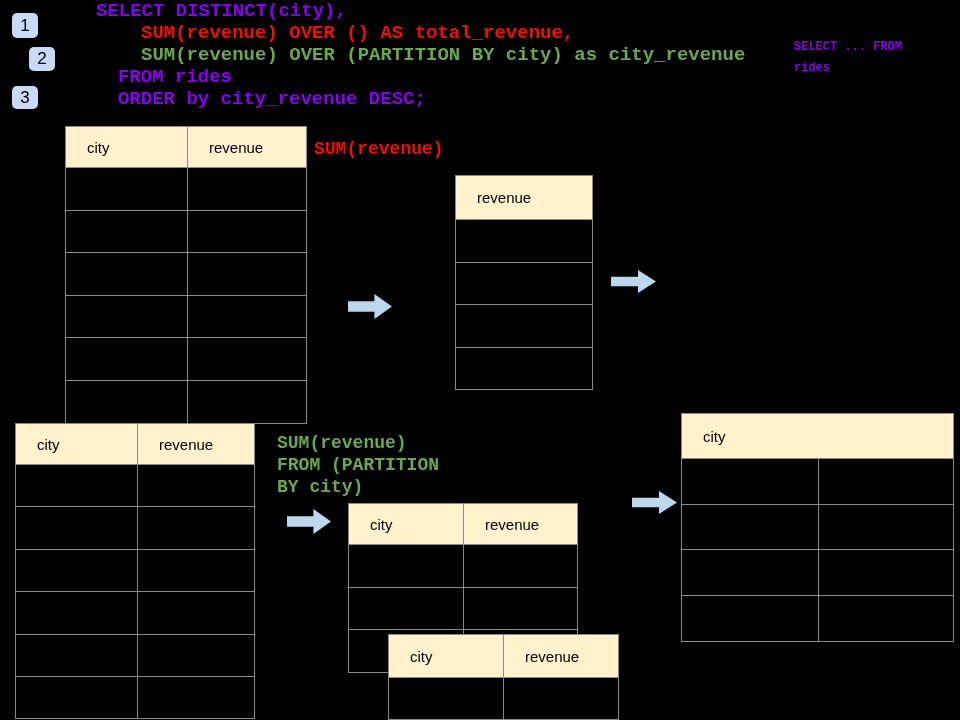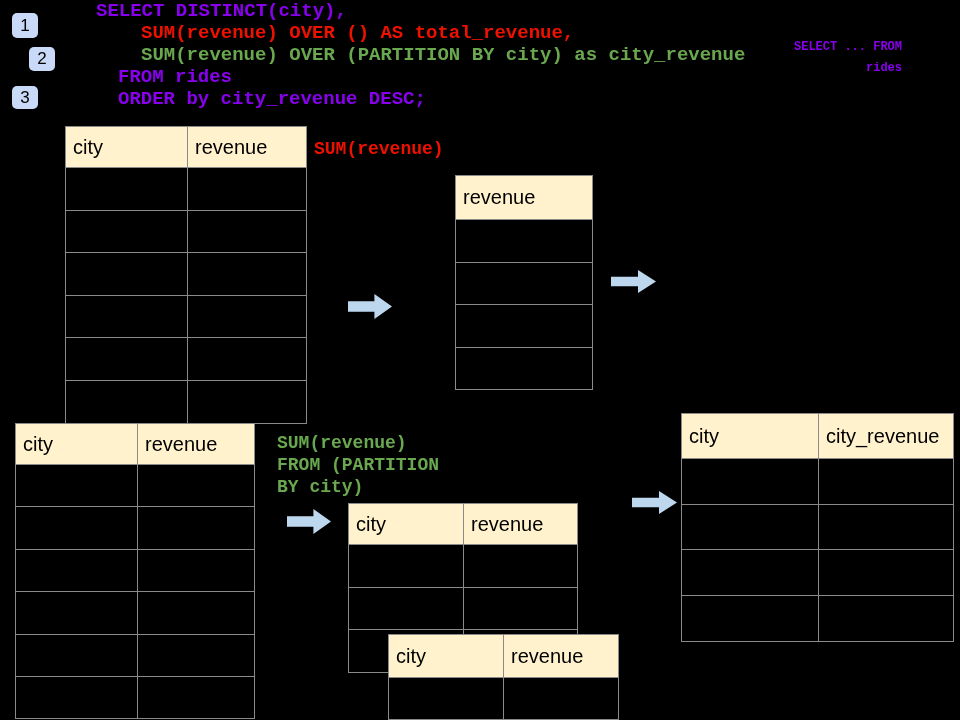--- a/index.html
+++ b/index.html
@@ -32,22 +32,22 @@
   .badge-3 { left:12px; top:86px; width:26px; height:23px; }
 
   
   .dtable {
     position:absolute;
     border:1px solid var(--color-border,#8a8a8a);
     box-sizing:border-box;
   }
   .t-head { display:flex; background:var(--color-header_bg,#fff2cc); height:var(--hh); }
   .t-hcell {
-    display:flex; align-items:center; padding-left:7px; box-sizing:border-box;
-    color:#000; font-size:20px;
+    display:flex; align-items:center; padding-left:21px; box-sizing:border-box;
+    color:#000; font-size:15px;
   }
   .t-hcell:nth-child(1) { width:var(--c1); }
   .t-hcell:nth-child(2) { width:var(--c2); }
   .t-hcell + .t-hcell { border-left:1px solid var(--color-border,#8a8a8a); }
   .t-row { display:flex; height:var(--rh); border-top:1px solid var(--color-border,#8a8a8a); }
   .t-cell { box-sizing:border-box; }
   .t-cell:nth-child(1) { width:var(--c1); }
   .t-cell:nth-child(2) { width:var(--c2); }
   .t-cell + .t-cell { border-left:1px solid var(--color-border,#8a8a8a); }
 
@@ -76,21 +76,21 @@
 </div>
 <div class="badge badge-2">
   <span>2</span>
 </div>
 <div class="badge badge-3">
   <span>3</span>
 </div>
 
 <div class="codeblock code-main"><div style="color: rgb(136, 0, 238); padding-left: 88px;">SELECT DISTINCT(city),</div><div style="color: rgb(238, 17, 0); padding-left: 133px;">SUM(revenue) OVER () AS total_revenue,</div><div style="color: rgb(106, 168, 79); padding-left: 133px;">SUM(revenue) OVER (PARTITION BY city) as city_revenue</div><div style="color: rgb(136, 0, 238); padding-left: 110px;">FROM rides</div><div style="color: rgb(136, 0, 238); padding-left: 110px;">ORDER by city_revenue DESC;</div></div>
 
-<div class="codeblock code-note"><div style="color: rgb(136, 0, 238);">SELECT ... FROM</div><div style="color: rgb(136, 0, 238); text-align: right;">rides</div></div>
+<div class="codeblock code-note"><div style="color: rgb(136, 0, 238);">SELECT ... FROM</div><div style="color: rgb(136, 0, 238);">rides</div></div>
 
 <div class="codeblock lbl-total"><div style="color: rgb(238, 17, 0);">SUM(revenue)</div></div>
 
 <div class="codeblock lbl-part"><div style="color: rgb(106, 168, 79);">SUM(revenue)</div><div style="color: rgb(106, 168, 79);">FROM (PARTITION</div><div style="color: rgb(106, 168, 79);">BY city)</div></div>
 
 <div class="dtable tbl-source-top">
     <div class="t-head">
       <div class="t-hcell">city</div>
       <div class="t-hcell">revenue</div>
     </div>
@@ -191,21 +191,20 @@
     </div>
     <div class="t-row">
       <div class="t-cell"></div>
       <div class="t-cell"></div>
     </div>
     <div class="t-row"></div>
   </div>
 <div class="dtable tbl-final-result">
     <div class="t-head">
       <div class="t-hcell">city</div>
-      <div class="t-hcell">city_revenue</div>
     </div>
     <div class="t-row">
       <div class="t-cell"></div>
       <div class="t-cell"></div>
     </div>
     <div class="t-row">
       <div class="t-cell"></div>
       <div class="t-cell"></div>
     </div>
     <div class="t-row">

